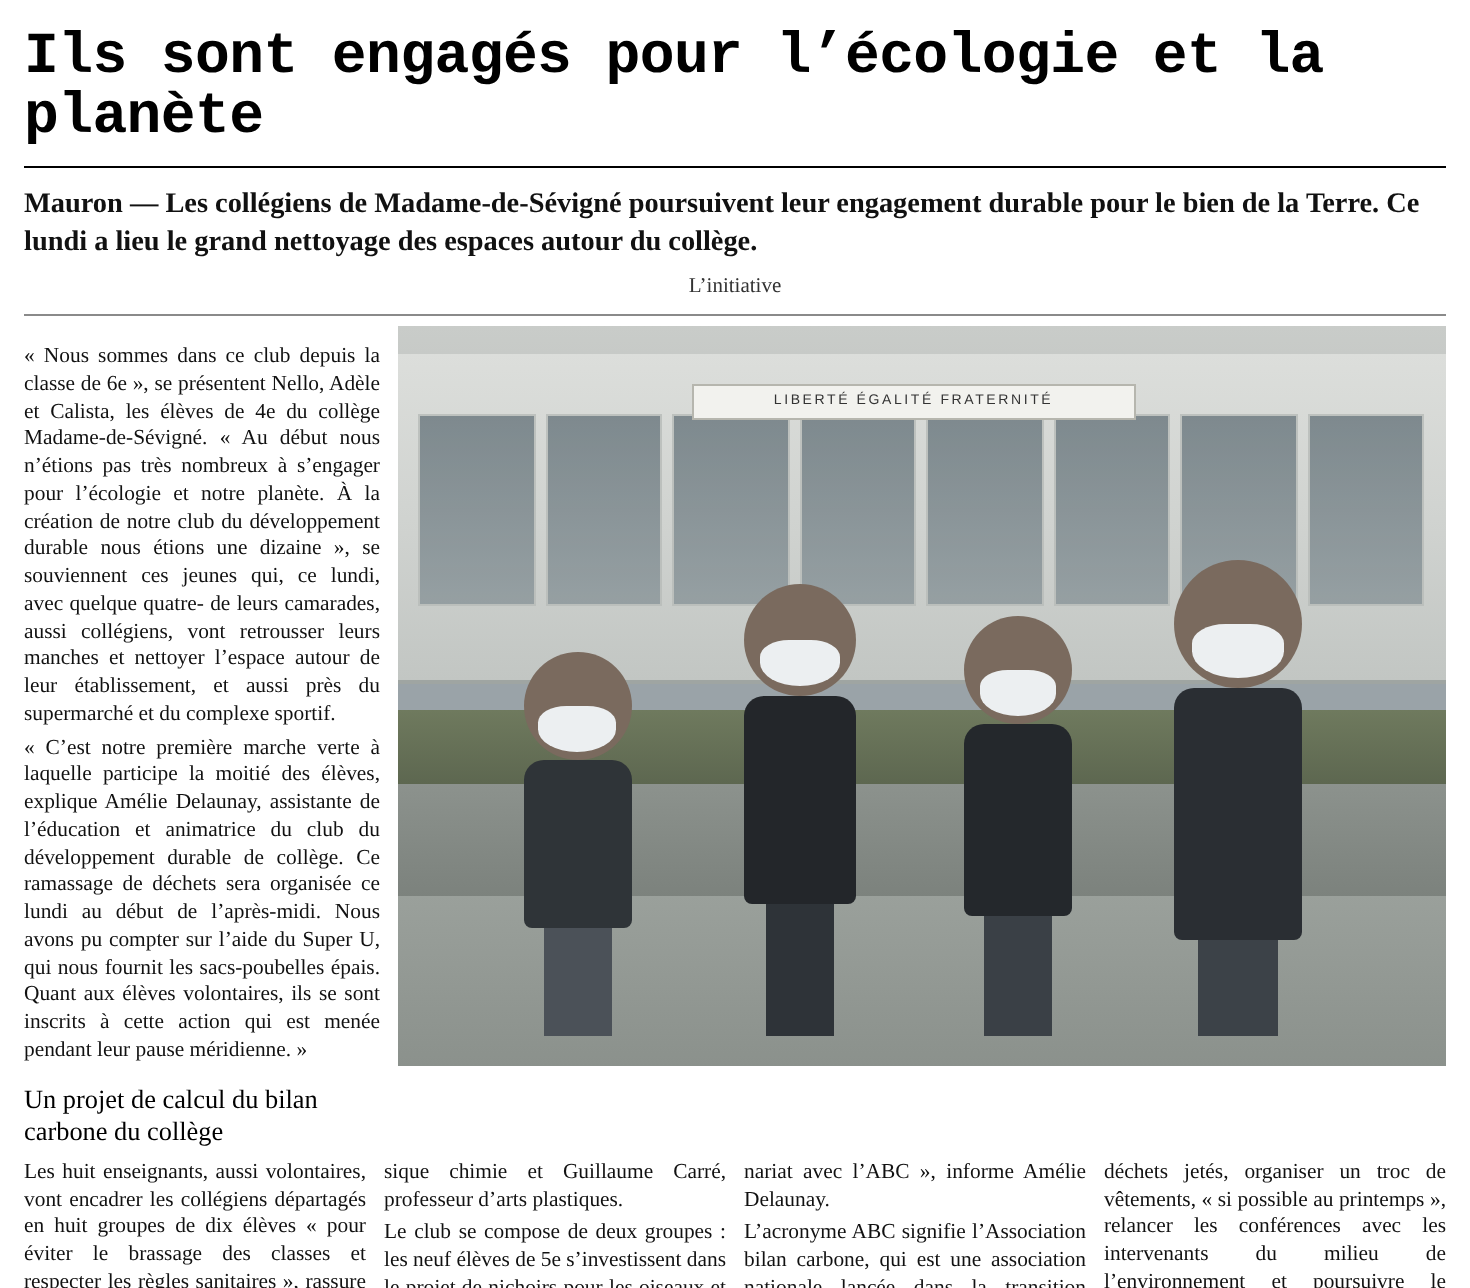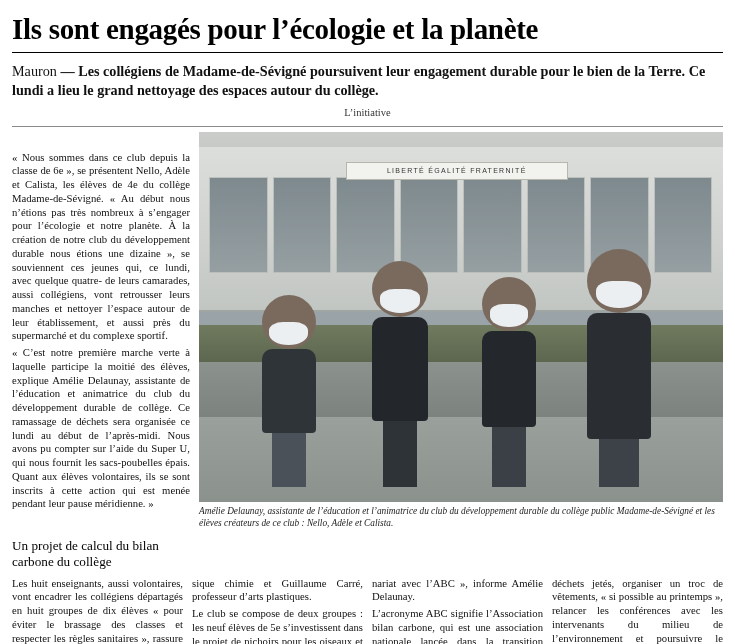--- a/index.html
+++ b/index.html
@@ -18,21 +18,21 @@
   .page {
     width: 735px;
     height: 644px;
     position: relative;
     padding: 0;
     box-sizing: border-box;
   }
 
   
   .headline {
-    font-family: Liberation Serif, serif;
+    font-family: Liberation Mono, monospace;
     font-weight: bold;
     font-size: 29px;
     line-height: 1.05;
     letter-spacing: -0.3px;
     margin: 14px 12px 0 12px;
     color: #000;
   }
   .rule {
     border: 0;
     border-top: 1px solid #000;
@@ -45,37 +45,37 @@
   
   .standfirst {
     margin: 9px 12px 0 12px;
     font-family: "Liberation Serif", serif;
     font-weight: bold;
     font-size: 14.2px;
     line-height: 1.33;
     color: #111;
   }
   .standfirst .dateline {
-    font-weight: normal;
+    font-weight: bold;
   }
 
   
   .section-label {
     margin: 7px 12px 0 12px;
     font-size: 10.5px;
     color: #333;
     font-family: "Liberation Serif", serif;
     text-align: center;
   }
 
   
   .upper {
     margin: 5px 12px 0 12px;
     display: flex;
-    align-items: center;
+    align-items: flex-end;
   }
   .col-narrow {
     width: 178px;
     flex: 0 0 178px;
     font-size: 10.7px;
     line-height: 1.285;
     text-align: justify;
     color: #111;
     hyphens: auto;
   }
@@ -286,21 +286,20 @@
         </div>
         <div class="person p4">
           <div class="head">
               <div class="mask"></div>
             </div>
           <div class="body"></div>
           <div class="legs"></div>
         </div>
       </div>
 
-      <div class="caption">Amélie Delaunay, assistante de l’éducation et l’animatrice du club du développement durable du collège public Madame-de-Sévigné et les élèves créateurs de ce club : Nello, Adèle et Calista.</div>
     </div>
   </div>
 
   <div class="sub-center-wrap">
     <div class="subhead subhead-left" style="margin:0;">Un projet de calcul du bilan carbone du collège</div>
   </div>
 
   <div class="lower">
     <div class="col">
       <p>Les huit enseignants, aussi volontaires, vont encadrer les collégiens départagés en huit groupes de dix élèves « pour éviter le brassage des classes et respecter les règles sanitaires », rassure l’assistante de l’éducation, qui dans le fonctionnement du club est épaulée par Romane Plessis, professeure d’allemand et Melinda Ollivier, professeure de phy-</p>

